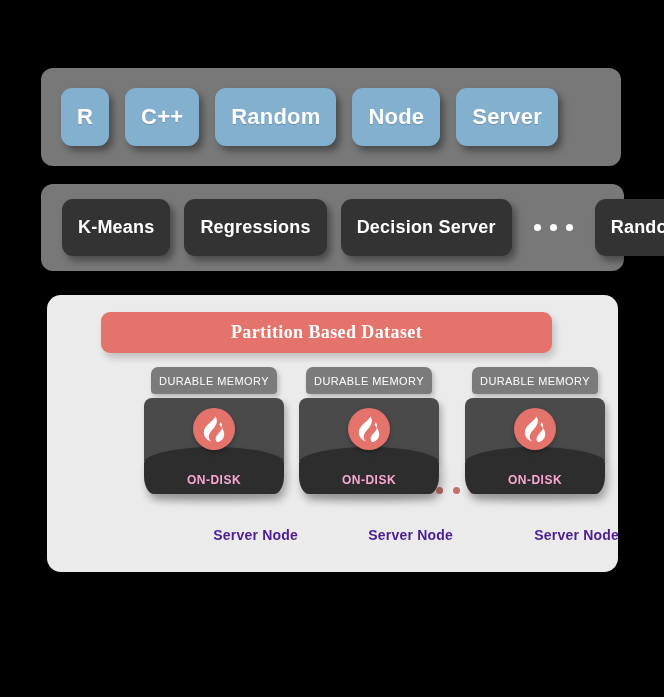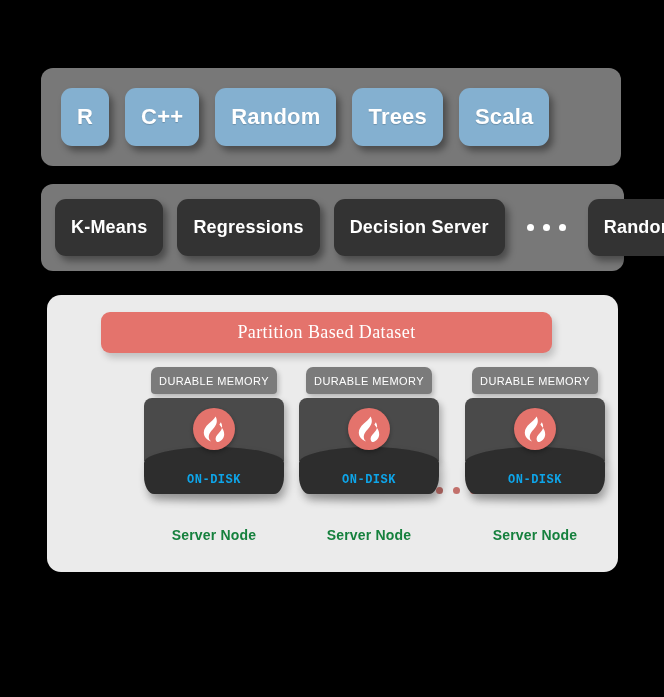--- a/index.html
+++ b/index.html
@@ -35,21 +35,21 @@
 
   .chip-row {
     position: absolute;
     left: 0; top: 0;
     width: 100%; height: 100%;
     display: flex;
     align-items: center;
     box-sizing: border-box;
   }
   #api-panel .chip-row  { padding: 0 20px; gap: 16px; }
-  #algo-panel .chip-row { padding: 0 14px; gap: 14px; }
+  #algo-panel .chip-row { padding: 0 21px; gap: 14px; }
 
   .chip {
     display: flex;
     align-items: center;
     justify-content: center;
     border-radius: 11px;
     color: #ffffff;
     font-weight: bold;
     letter-spacing: 0.2px;
     box-shadow: 4px 5px 7px rgba(0,0,0,0.38);
@@ -103,21 +103,21 @@
     width: 451px;
     height: 41px;
     background: #e4736c;
     border-radius: 9px;
     display: flex;
     align-items: center;
     justify-content: center;
     color: #ffffff;
     font-family: "Liberation Serif", serif;
     font-size: 18px;
-    font-weight: normal;
+    font-weight: bold;
     letter-spacing: 0.4px;
     box-shadow: 3px 5px 7px rgba(0,0,0,0.18);
     box-sizing: border-box;
   }
 
   
   #nodes-row {
     position: absolute;
     left: 0;
     top: 72px;
@@ -175,25 +175,24 @@
     border-radius: 50% 50% 10px 10px / 34% 34% 18px 18px;
     box-shadow: 3px 6px 9px rgba(0,0,0,0.3);
     overflow: hidden;
   }
   .node-disk-label {
     position: absolute;
     left: 0;
     bottom: 7px;
     width: 100%;
     text-align: center;
-    color: #0ea5e9;
+    color: #f9a8d4;
     font-size: 12px;
     font-weight: bold;
     letter-spacing: 0.5px;
-    font-family: Liberation Mono, monospace;
   }
 
   .node-logo {
     position: absolute;
     left: 50%;
     top: 41px;
     margin-left: -21px;
     width: 42px;
     height: 42px;
     border-radius: 50%;
@@ -216,22 +215,22 @@
     background: rgba(0,0,0,0.13);
     filter: blur(4px);
     z-index: 0;
   }
 
   .node-label {
     position: absolute;
     left: -14px;
     top: 160px;
     width: 168px;
-    text-align: center;
-    color: #15803d;
+    text-align: right;
+    color: #4c1d95;
     font-size: 14px;
     font-weight: bold;
     letter-spacing: 0.2px;
   }
 
   #node-dots {
     position: absolute;
     left: 389px;
     top: 120px;
     display: flex;
@@ -257,24 +256,24 @@
       <div class="chip chip-api">
         <span>R</span>
       </div>
       <div class="chip chip-api">
         <span>C++</span>
       </div>
       <div class="chip chip-api">
         <span>Random</span>
       </div>
       <div class="chip chip-api">
-        <span>Trees</span>
-      </div>
-      <div class="chip chip-api">
-        <span>Scala</span>
+        <span>Node</span>
+      </div>
+      <div class="chip chip-api">
+        <span>Server</span>
       </div>
     </div>
   </div>
 
   <div class="gray-panel" id="algo-panel">
     <div class="chip-row">
       <div class="chip chip-algo">
         <span>K-Means</span>
       </div>
       <div class="chip chip-algo">

